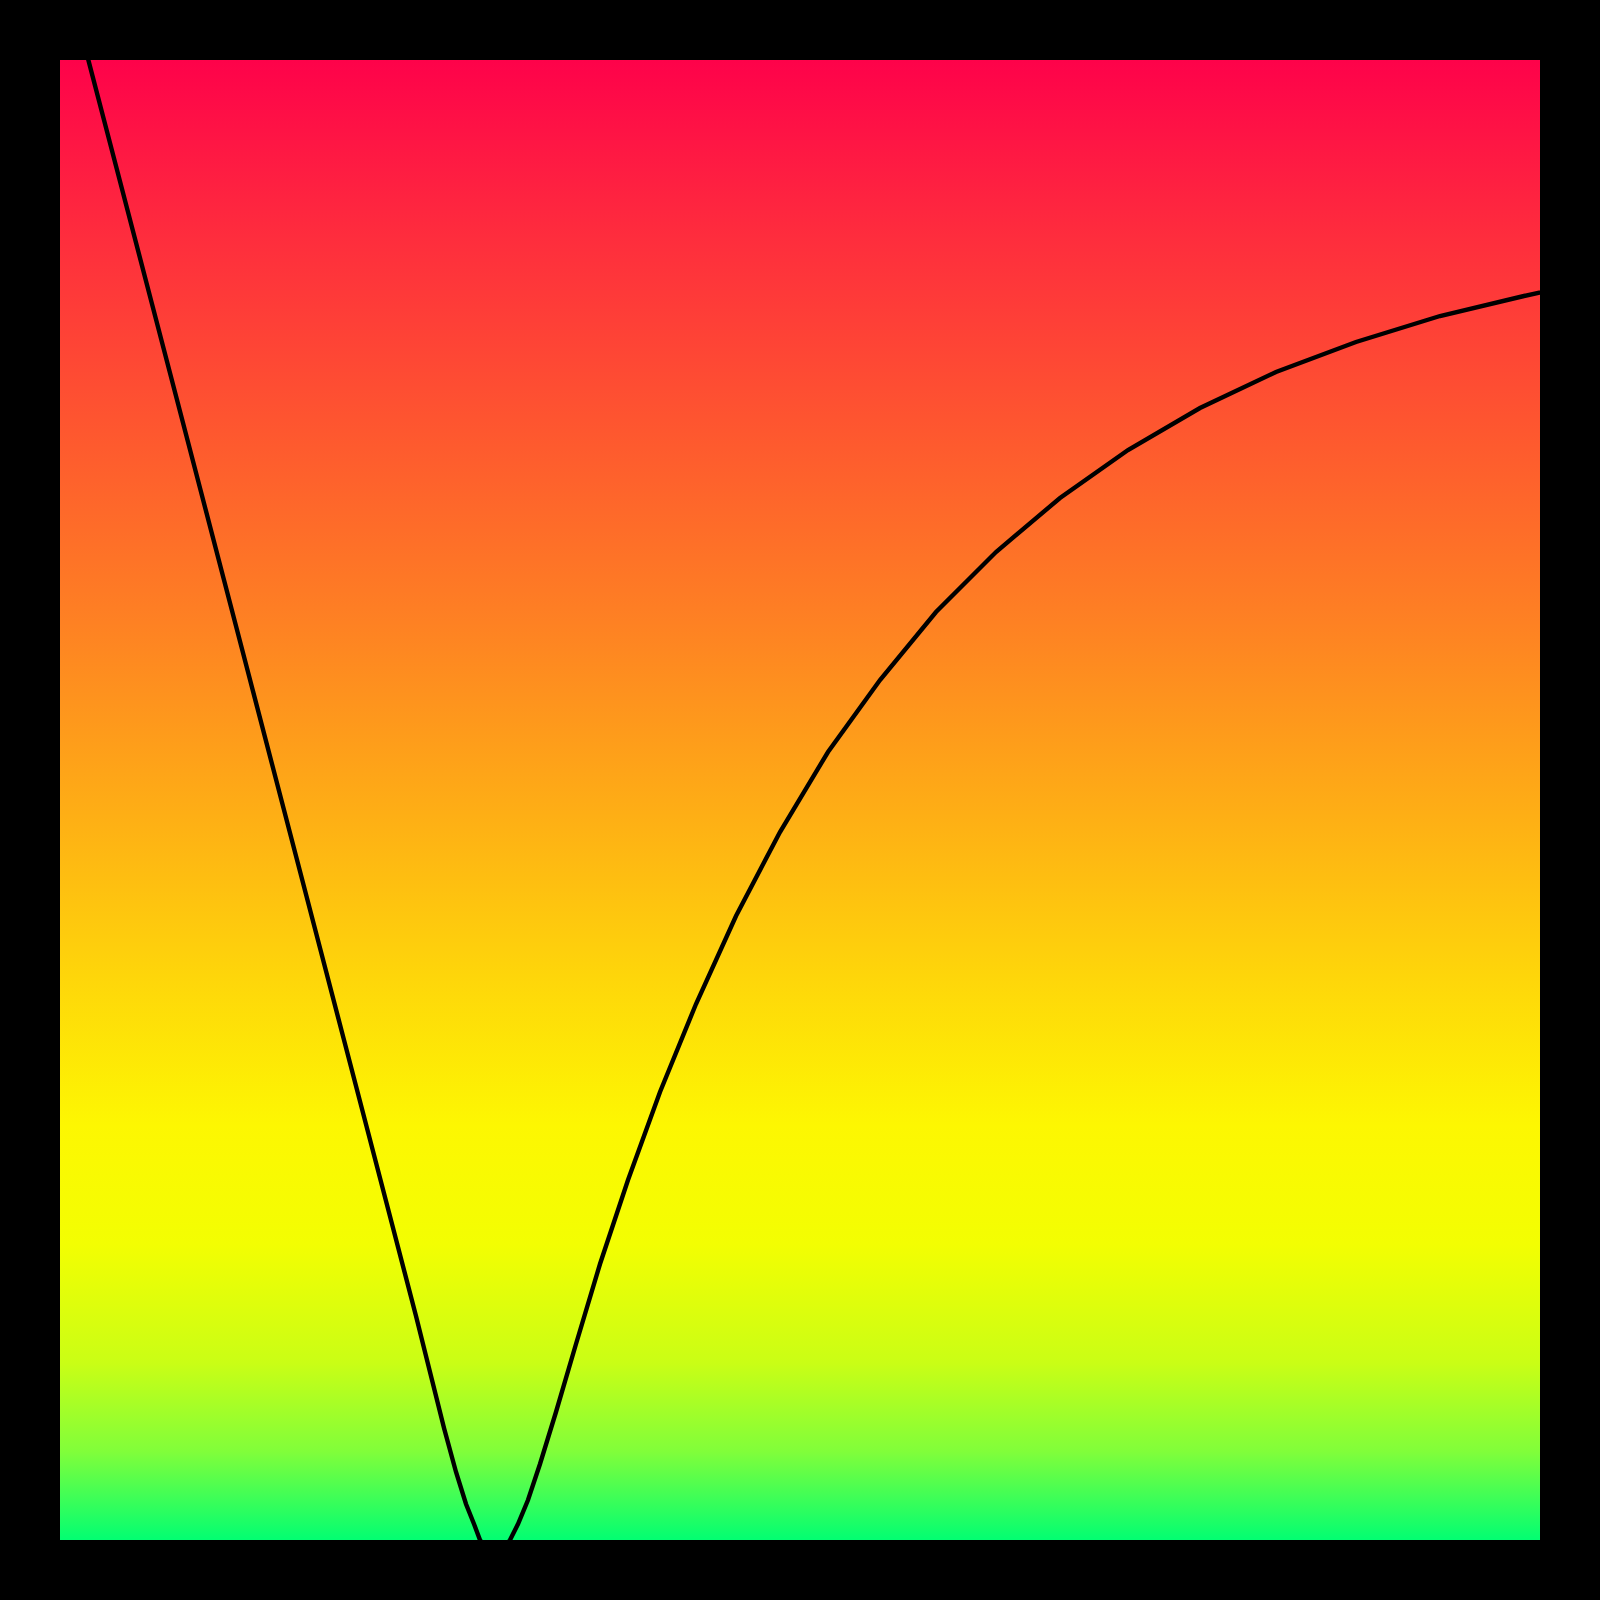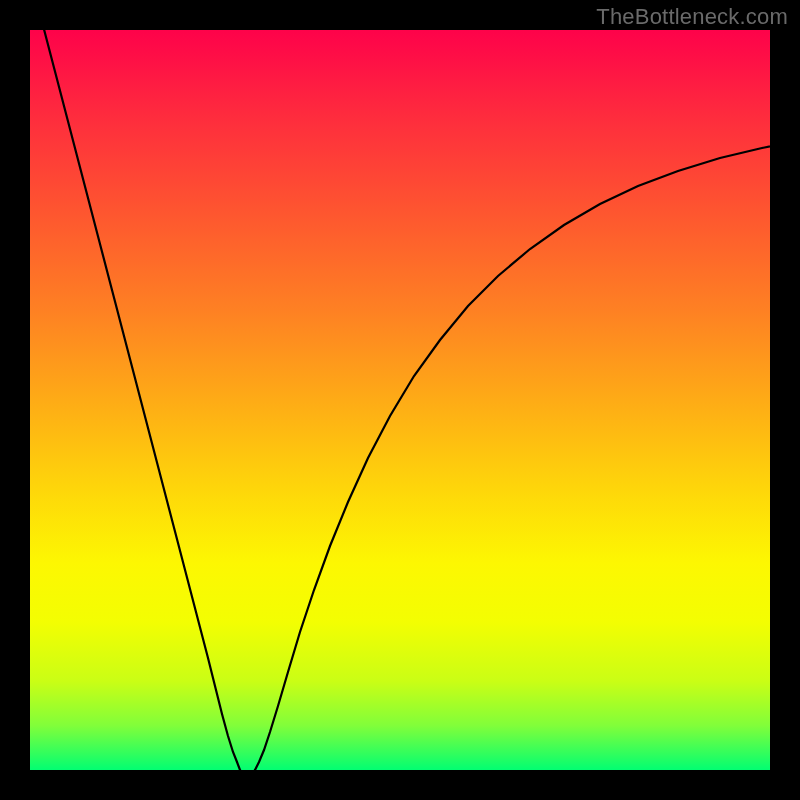--- a/index.html
+++ b/index.html
@@ -62,14 +62,13 @@
                L 240 770 L 243 774 L 246 776 L 249 776 L 252 774 L 255 770
                L 259 762 L 264 750 L 270 732 L 278 706 L 288 672 L 300 632
                L 314 590 L 330 546 L 348 502 L 368 458 L 390 416 L 414 376
                L 440 340 L 468 306 L 498 276 L 530 249 L 564 225 L 600 204
                L 638 186 L 678 171 L 720 158 L 762 148 L 790 142"></path>
 
       <ellipse cx="247" cy="776" rx="8" ry="5" fill="#c88787"></ellipse>
     </g>
   </svg>
 
-  <div class="watermark">TheBottleneck.com</div>
 </div>
 
 </body></html>

